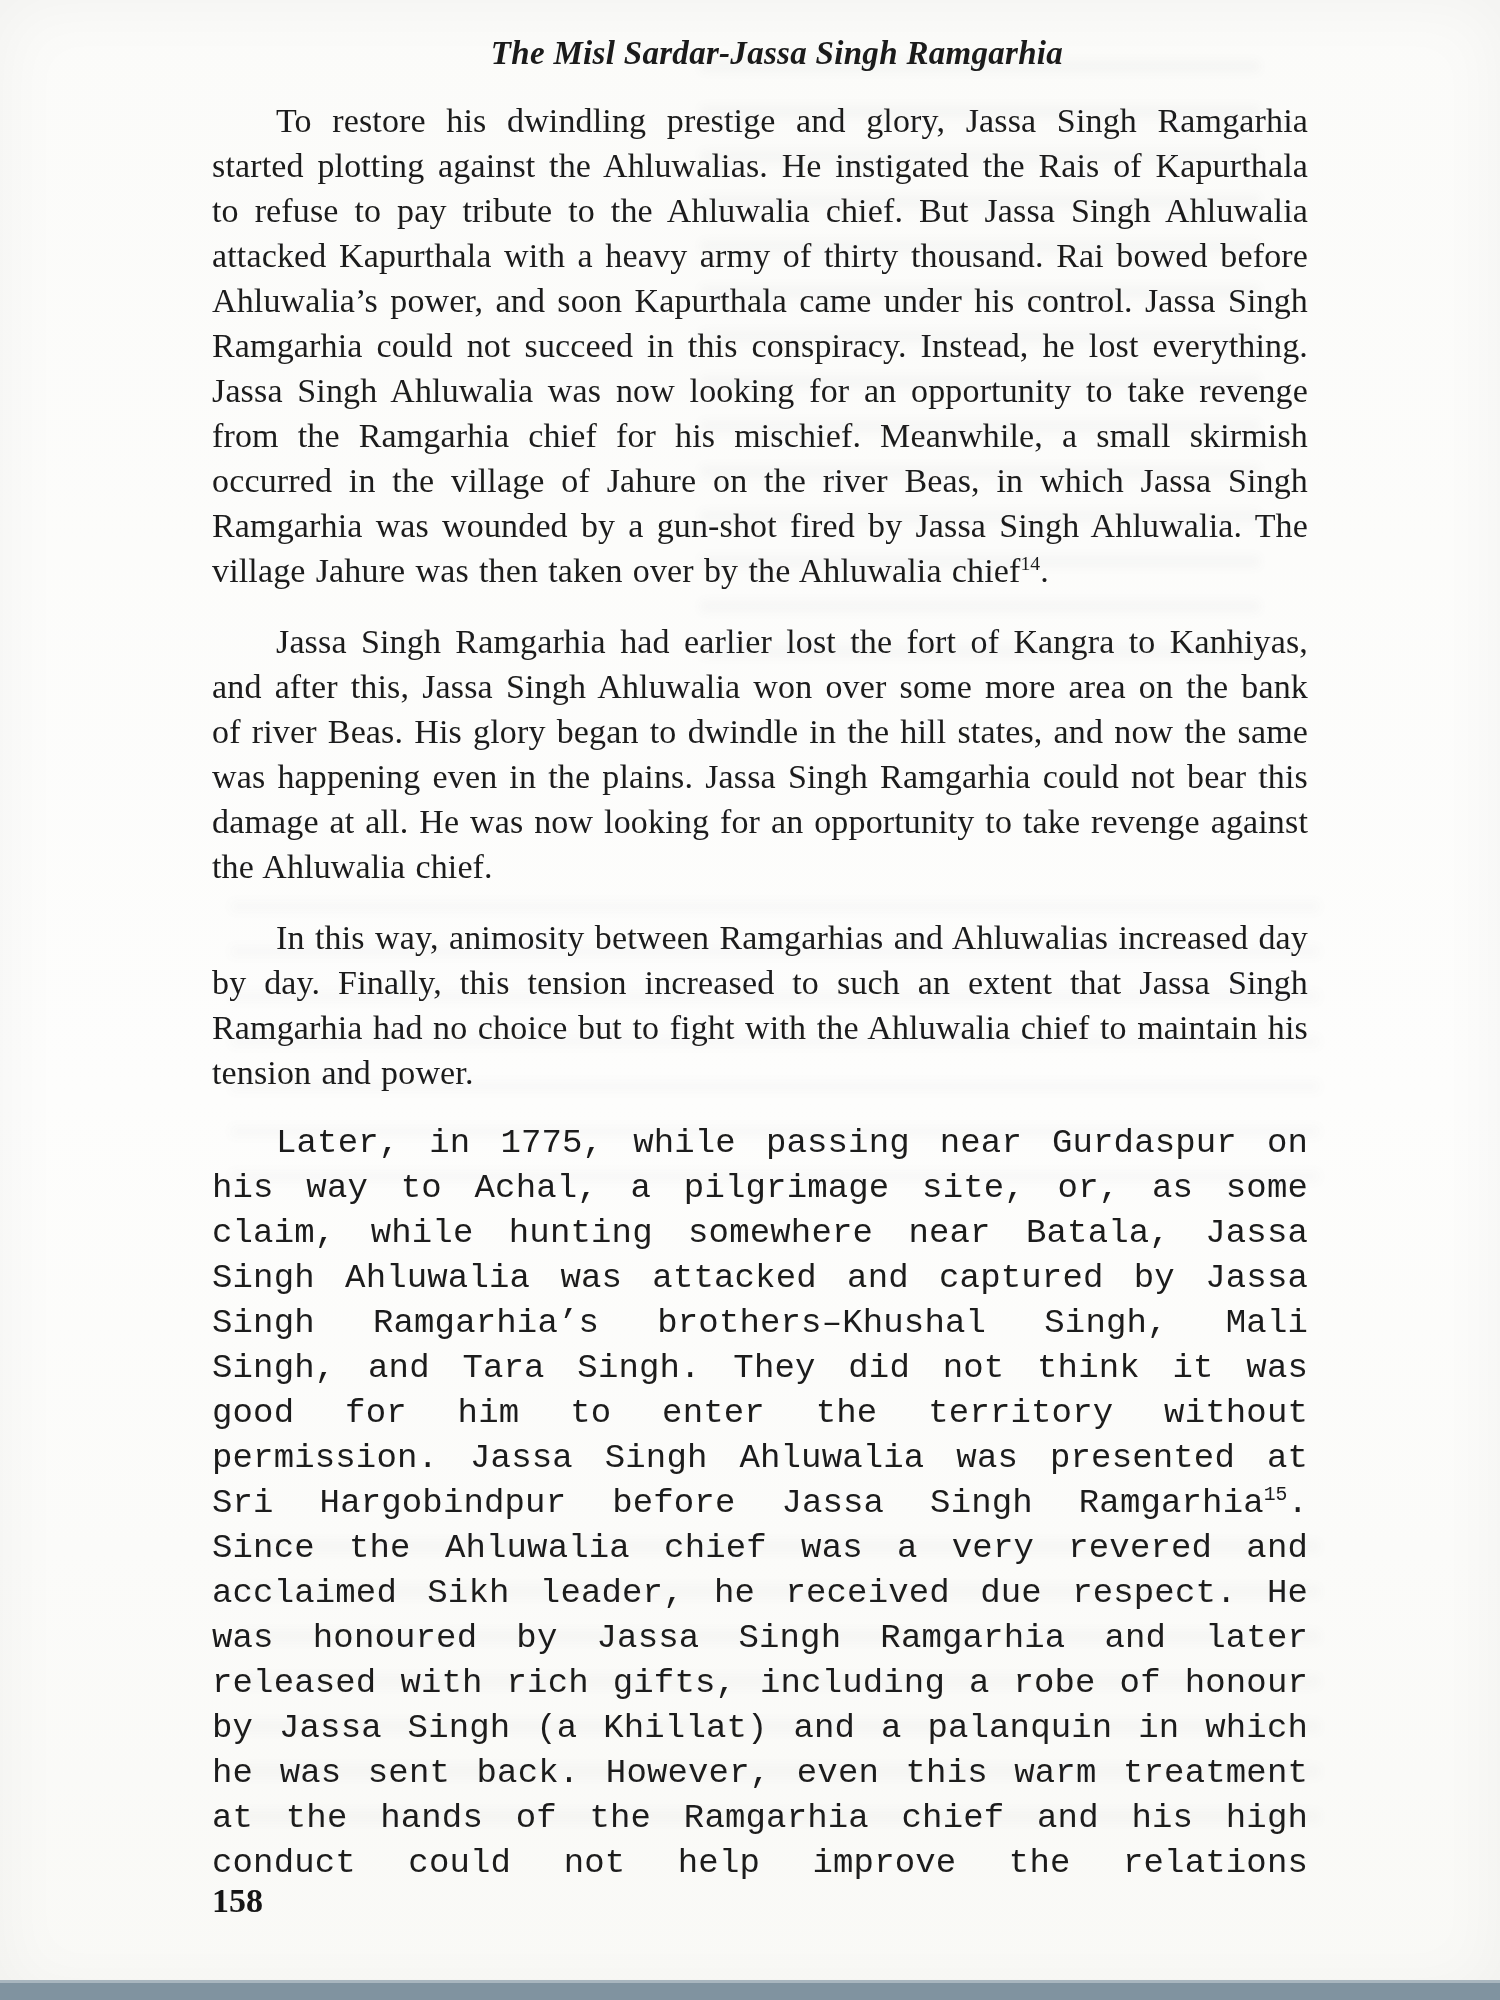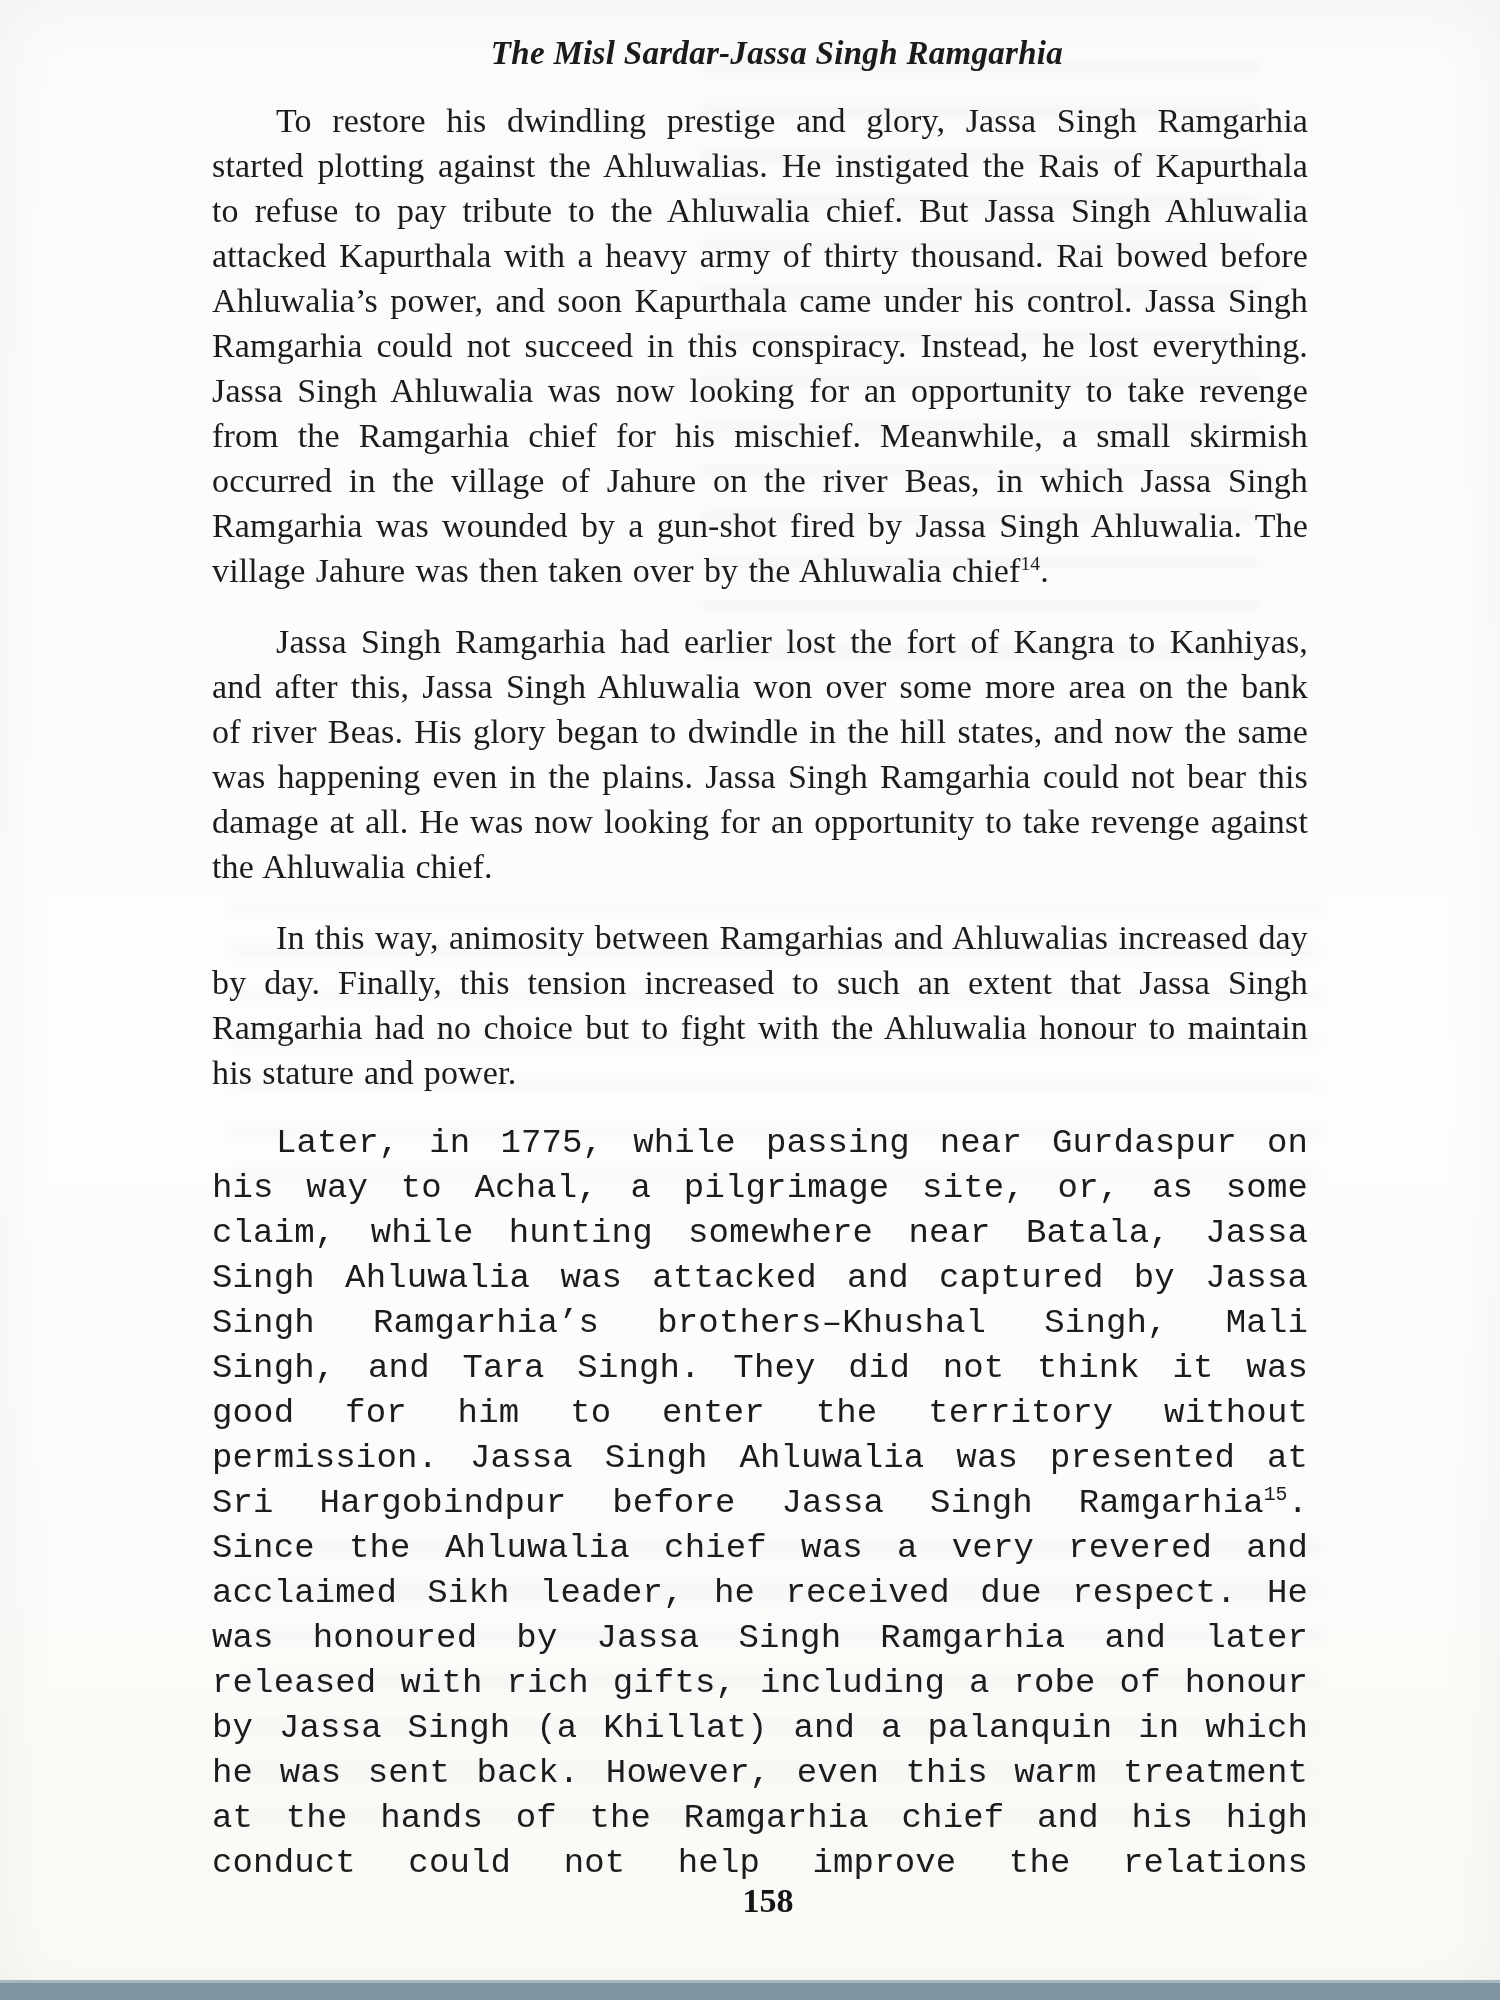--- a/index.html
+++ b/index.html
@@ -71,21 +71,20 @@
     font-size: 0.58em;
     line-height: 0;
     vertical-align: super;
     letter-spacing: 0;
   }
   .folio {
     position: absolute;
     top: 1882px;
     left: 212px;
     width: 1112px;
-    text-align: center;
     font-size: 34px;
     font-weight: bold;
     color: #161616;
   }
   .scan-edge-bottom {
     position: absolute;
     left: 0;
     bottom: 0;
     width: 100%;
     height: 17px;
@@ -99,20 +98,20 @@
 <div class="scan-page">
   <div class="bleed bleed-1"></div>
   <div class="bleed bleed-2"></div>
   <div class="bleed bleed-3"></div>
 
   <h1 class="running-head">The Misl Sardar-Jassa Singh Ramgarhia</h1>
 
   <main class="textblock" id="paragraphs">
       <p class="para"><span>To restore his dwindling prestige and glory, Jassa Singh Ramgarhia started plotting against the Ahluwalias. He instigated the Rais of Kapurthala to refuse to pay tribute to the Ahluwalia chief. But Jassa Singh Ahluwalia attacked Kapurthala with a heavy army of thirty thousand. Rai bowed before Ahluwalia’s power, and soon Kapurthala came under his control. Jassa Singh Ramgarhia could not succeed in this conspiracy. Instead, he lost everything. Jassa Singh Ahluwalia was now looking for an opportunity to take revenge from the Ramgarhia chief for his mischief. Meanwhile, a small skirmish occurred in the village of Jahure on the river Beas, in which Jassa Singh Ramgarhia was wounded by a gun-shot fired by Jassa Singh Ahluwalia. The village Jahure was then taken over by the Ahluwalia chief</span><sup>14</sup><span>.</span></p>
       <p class="para"><span>Jassa Singh Ramgarhia had earlier lost the fort of Kangra to Kanhiyas, and after this, Jassa Singh Ahluwalia won over some more area on the bank of river Beas. His glory began to dwindle in the hill states, and now the same was happening even in the plains. Jassa Singh Ramgarhia could not bear this damage at all. He was now looking for an opportunity to take revenge against the Ahluwalia chief.</span></p>
-      <p class="para"><span>In this way, animosity between Ramgarhias and Ahluwalias increased day by day. Finally, this tension increased to such an extent that Jassa Singh Ramgarhia had no choice but to fight with the Ahluwalia honour to maintain his stature and power.</span></p>
+      <p class="para"><span>In this way, animosity between Ramgarhias and Ahluwalias increased day by day. Finally, this tension increased to such an extent that Jassa Singh Ramgarhia had no choice but to fight with the Ahluwalia chief to maintain his tension and power.</span></p>
       <p class="para continues"><span>Later, in 1775, while passing near Gurdaspur on his way to Achal, a pilgrimage site, or, as some claim, while hunting somewhere near Batala, Jassa Singh Ahluwalia was attacked and captured by Jassa Singh Ramgarhia’s brothers–Khushal Singh, Mali Singh, and Tara Singh. They did not think it was good for him to enter the territory without permission. Jassa Singh Ahluwalia was presented at Sri Hargobindpur before Jassa Singh Ramgarhia</span><sup>15</sup><span>. Since the Ahluwalia chief was a very revered and acclaimed Sikh leader, he received due respect. He was honoured by Jassa Singh Ramgarhia and later released with rich gifts, including a robe of honour by Jassa Singh (a Khillat) and a palanquin in which he was sent back. However, even this warm treatment at the hands of the Ramgarhia chief and his high conduct could not help improve the relations</span></p>
     </main>
 
   <div class="folio">158</div>
 
   <div class="scan-edge-bottom"></div>
 </div>
 
 </body></html>

